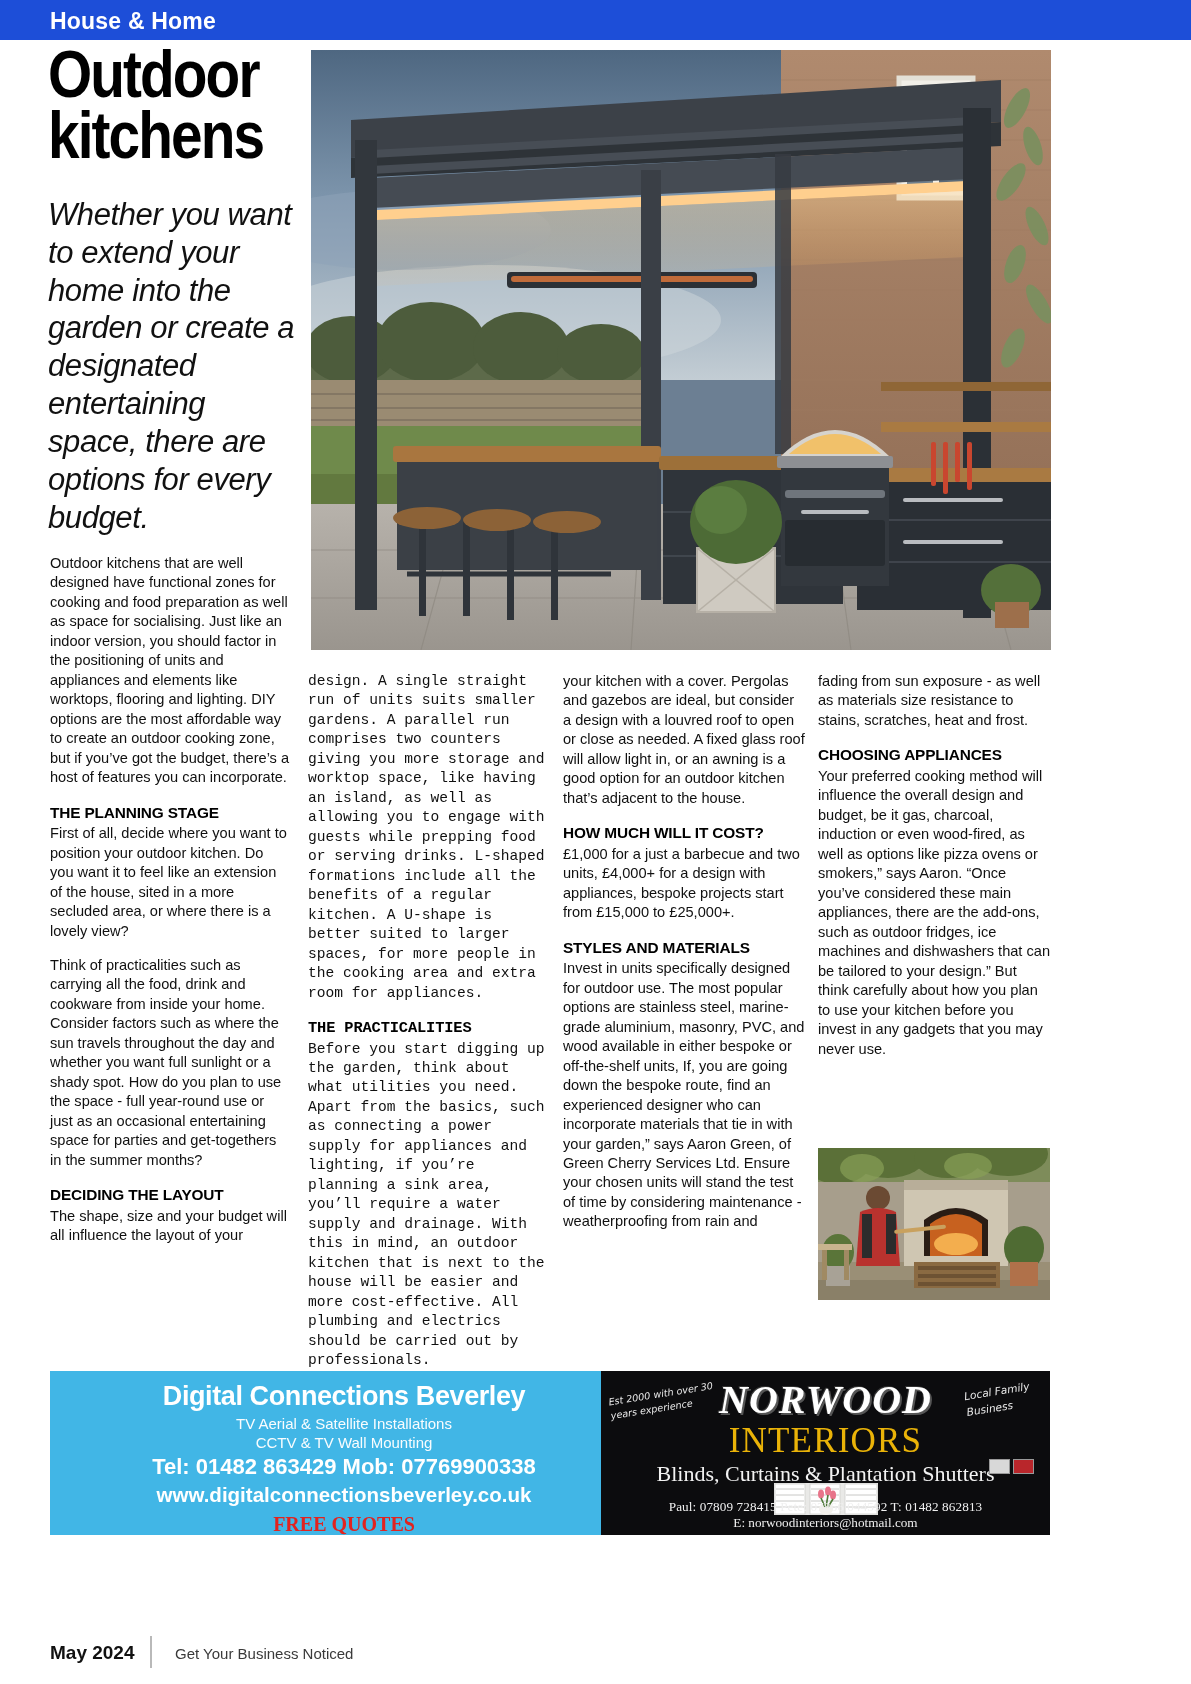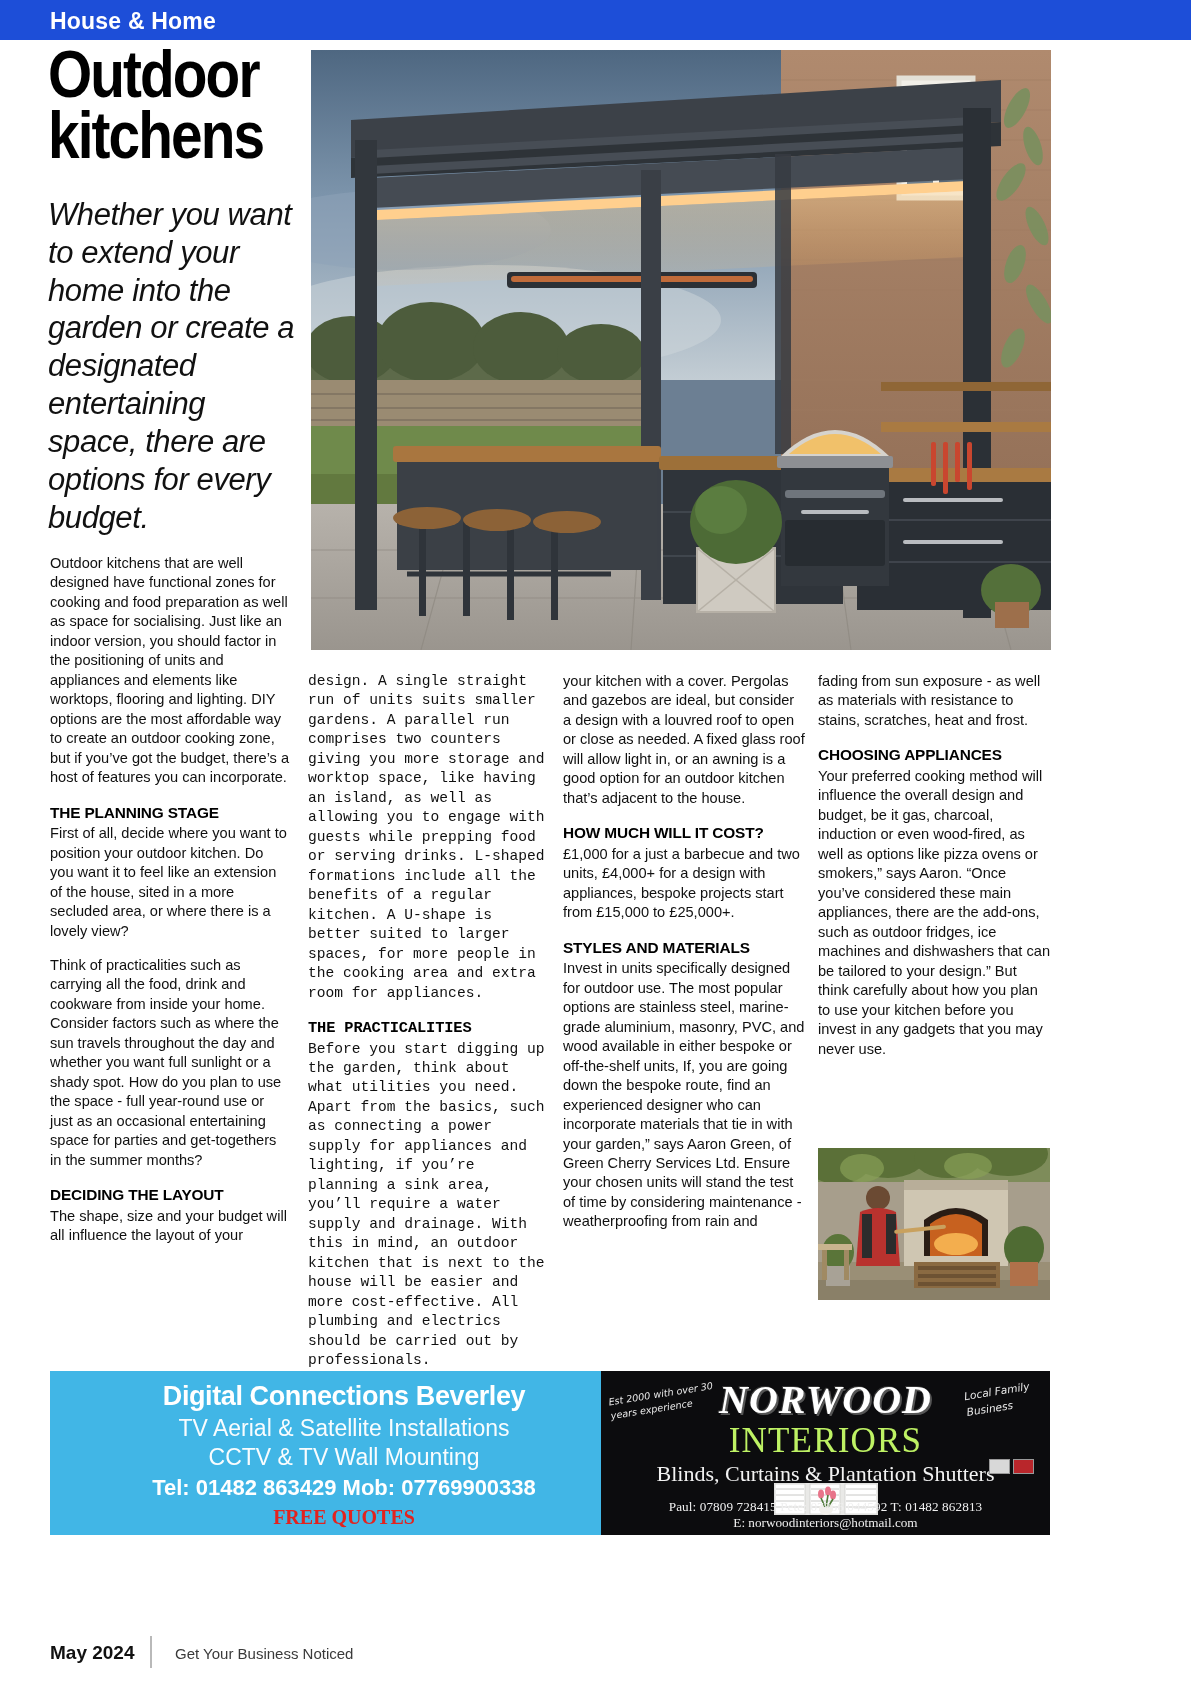--- a/index.html
+++ b/index.html
@@ -64,21 +64,21 @@
   }
   .photo2 svg { display: block; }
 
   
   .ad-blue {
     position: absolute; left: 50px; top: 1371px; width: 588px; height: 164px;
     background: #41b6e6; color: #fff; text-align: center;
     padding-top: 9px;
   }
   .ad-blue .l1 { font-size: 27px; font-weight: bold; letter-spacing: -.4px; line-height: 1.25; }
-  .ad-blue .l2 { font-size: 23px; font-weight: 300; line-height: 1.28; opacity: .97; text-align: center; }
+  .ad-blue .l2 { font-size: 15px; font-weight: 300; line-height: 1.28; opacity: .97; text-align: center; }
   .ad-blue .l3 { font-size: 22px; font-weight: bold; line-height: 1.32; }
   .ad-blue .l4 { font-size: 20.5px; font-weight: bold; line-height: 1.35; }
   .ad-blue .l5 { font-size: 20px; font-weight: bold; color: #e2231f; line-height: 1.5; font-family: Liberation Serif, serif; }
 
   
   .ad-black {
     position: absolute; left: 601px; top: 1371px; width: 449px; height: 164px;
     background: #0c0c0e; color: #fff; overflow: hidden;
   }
   .nw-est {
@@ -95,21 +95,21 @@
   }
   .nw-title {
     position: absolute; left: 0; right: 0; top: 5px; text-align: center;
     font-family: "Liberation Serif", serif; font-weight: bold; font-style: italic;
     font-size: 40px; letter-spacing: 1px; color: #fff;
     text-shadow: 2px 2px 0 #555, -1px -1px 0 #333;
   }
   .nw-sub {
     position: absolute; left: 0; right: 0; top: 50px; text-align: center;
     font-family: "Liberation Serif", serif; font-size: 35px;
-    letter-spacing: 1.2px; color: #bef264;
+    letter-spacing: 1.2px; color: #eab308;
   }
   .nw-tag {
     position: absolute; left: 0; right: 0; top: 90px; text-align: center;
     font-family: "Liberation Serif", serif; font-size: 22px; color: #f2f2f2;
   }
   .nw-shutter {
     position: absolute; left: 173px; top: 112px; width: 104px; height: 32px;
     overflow: hidden;
   }
   .nw-badges {
@@ -354,21 +354,21 @@
 
   <div class="col" id="col3">
     <p>your kitchen with a cover. Pergolas and gazebos are ideal, but consider a design with a louvred roof to open or close as needed. A fixed glass roof will allow light in, or an awning is a good option for an outdoor kitchen that’s adjacent to the house.</p>
     <h3>HOW MUCH WILL IT COST?</h3>
     <p>£1,000 for a just a barbecue and two units, £4,000+ for a design with appliances, bespoke projects start from £15,000 to £25,000+.</p>
     <h3>STYLES AND MATERIALS</h3>
     <p class="tight">Invest in units specifically designed for outdoor use. The most popular options are stainless steel, marine-grade aluminium, masonry, PVC, and wood available in either bespoke or off-the-shelf units, If, you are going down the bespoke route, find an experienced designer who can incorporate materials that tie in with your garden,” says Aaron Green, of Green Cherry Services Ltd. Ensure your chosen units will stand the test of time by considering maintenance - weatherproofing from rain and</p>
   </div>
 
   <div class="col" id="col4">
-    <p>fading from sun exposure - as well as materials with resistance to stains, scratches, heat and frost.</p>
+    <p>fading from sun exposure - as well as materials size resistance to stains, scratches, heat and frost.</p>
     <h3>CHOOSING APPLIANCES</h3>
     <p class="tight">Your preferred cooking method will influence the overall design and budget, be it gas, charcoal, induction or even wood-fired, as well as options like pizza ovens or smokers,” says Aaron. “Once you’ve considered these main appliances, there are the add-ons, such as outdoor fridges, ice machines and dishwashers that can be tailored to your design.” But think carefully about how you plan to use your kitchen before you invest in any gadgets that you may never use.</p>
   </div>
 
   <div class="photo2">
     <svg width="232" height="152" viewBox="0 0 232 152">
       <rect x="0" y="0" width="232" height="152" fill="#7e8c5a"></rect>
 
       <g fill="#5b7038">
         <ellipse cx="20" cy="12" rx="34" ry="24"></ellipse>
@@ -416,20 +416,21 @@
       <rect x="4" y="102" width="5" height="30" fill="#a08a63"></rect>
       <rect x="26" y="102" width="5" height="30" fill="#a08a63"></rect>
     </svg>
   </div>
 
   <div class="ad-blue">
     <div class="l1">Digital Connections Beverley</div>
     <div class="l2">TV Aerial &amp; Satellite Installations</div>
     <div class="l2">CCTV &amp; TV Wall Mounting</div>
     <div class="l3">Tel: 01482 863429 Mob: 07769900338</div>
+    <div class="l4">www.digitalconnectionsbeverley.co.uk</div>
     <div class="l5">FREE QUOTES</div>
   </div>
 
   <div class="ad-black">
     <div class="nw-est">Est 2000 with over 30 years experience</div>
     <div class="nw-local">Local Family Business</div>
     <div class="nw-title">NORWOOD</div>
     <div class="nw-sub">INTERIORS</div>
     <div class="nw-tag">Blinds, Curtains &amp; Plantation Shutters</div>
 

